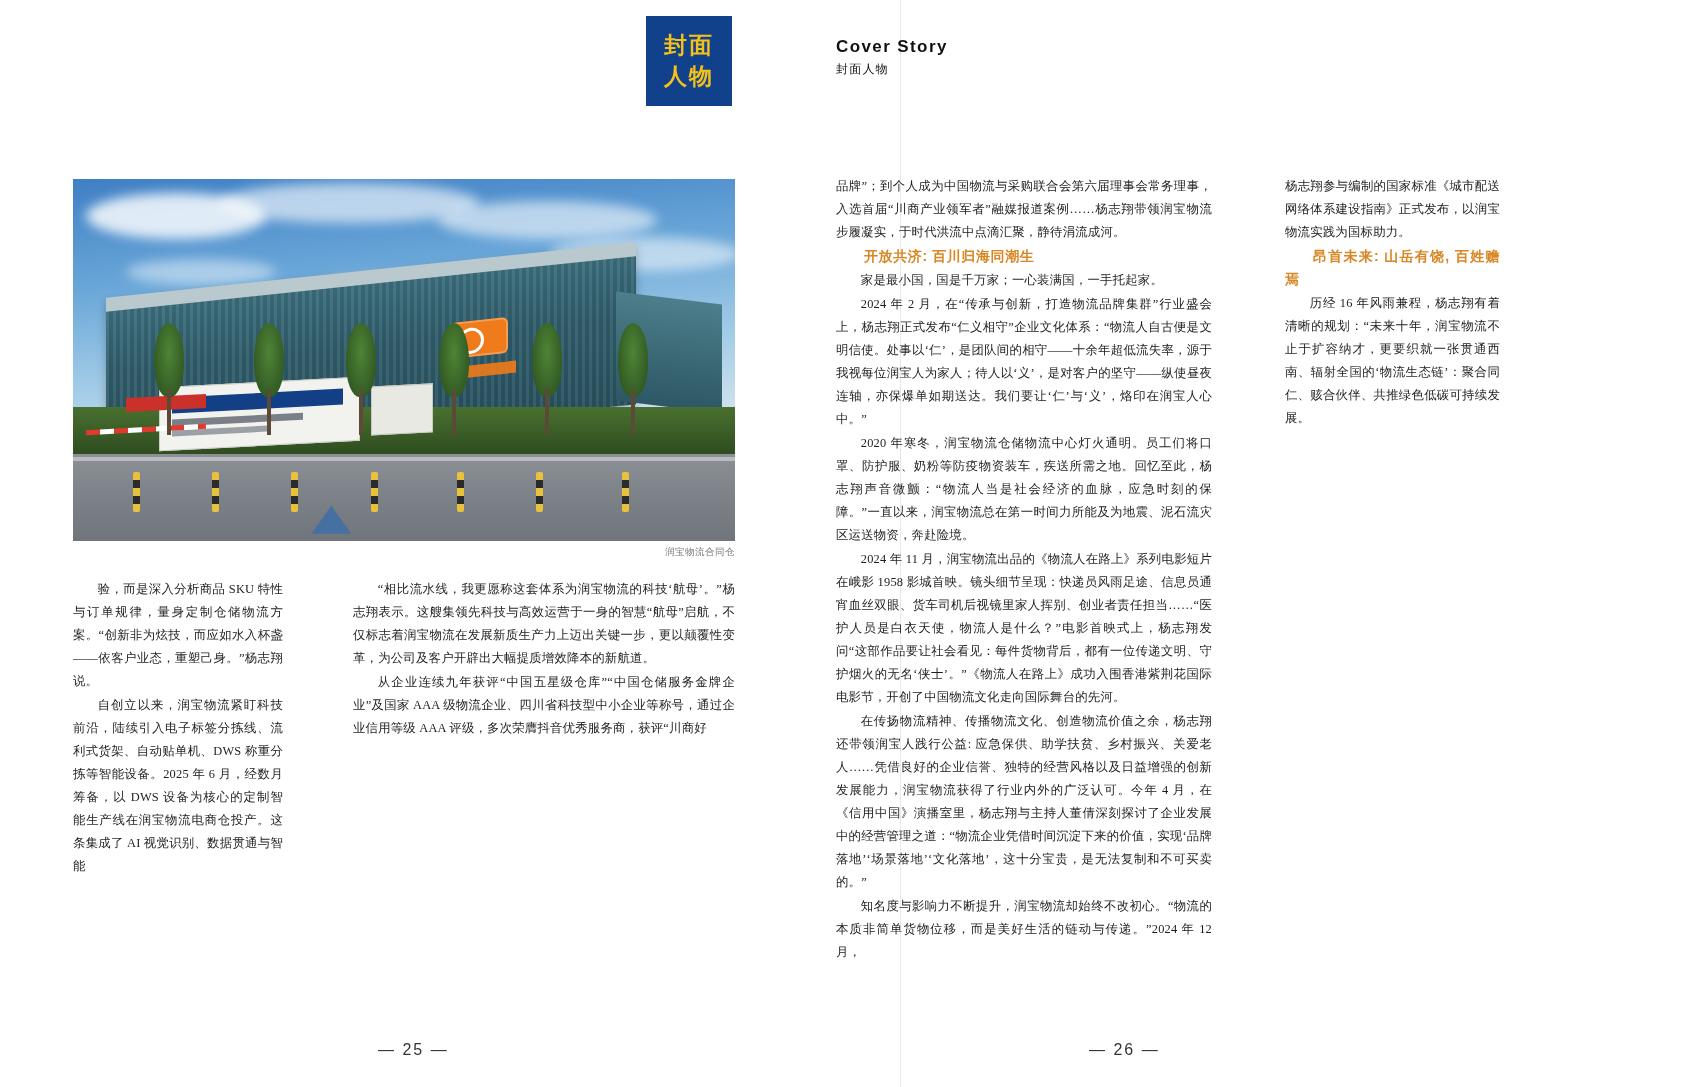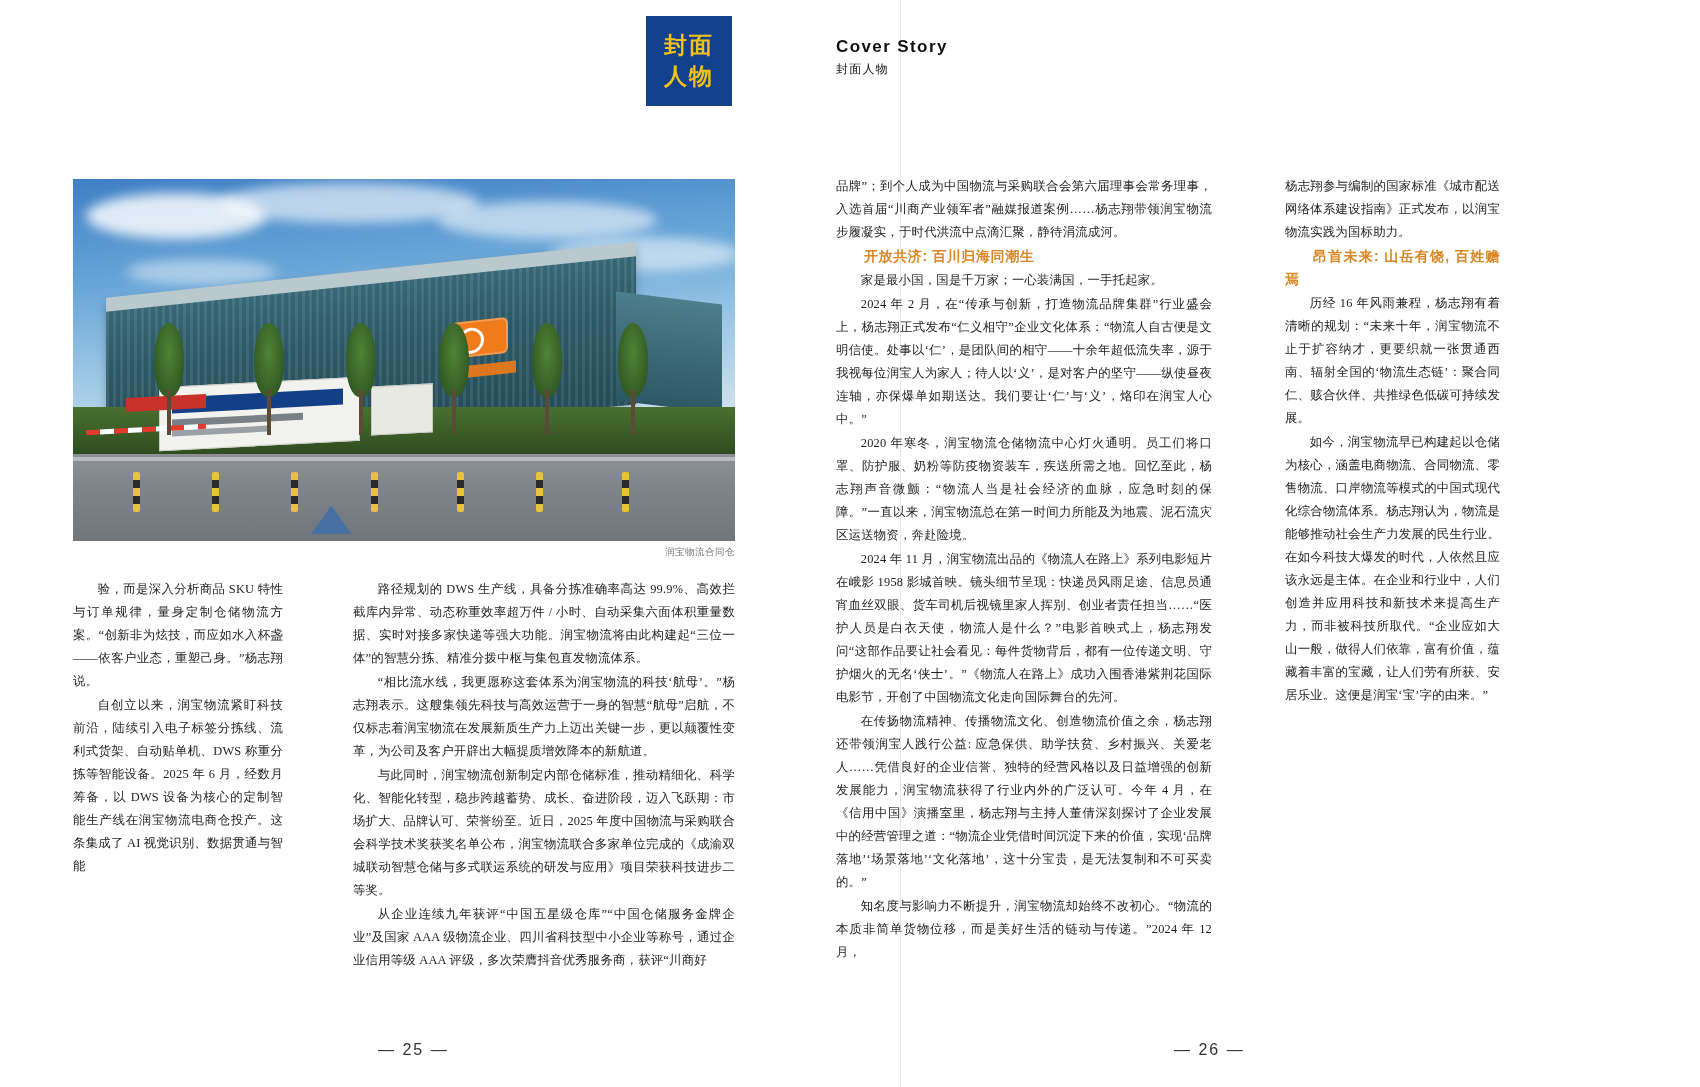--- a/index.html
+++ b/index.html
@@ -333,21 +333,21 @@
 
   .folio {
     position: absolute;
     bottom: 28px;
     font-family: "Liberation Sans", "DejaVu Sans", sans-serif;
     font-size: 16px;
     color: #333;
     letter-spacing: 2px;
   }
   .folio-left  { left: 378px; }
-  .folio-right { left: 1174px; }
+  .folio-right { left: 1089px; }
 </style>
 </head>
 <body>
 
 <div class="spread">
 
   <div class="page page-left"></div>
   <div class="page page-right"></div>
   <div class="gutter-line"></div>
 
@@ -428,40 +428,37 @@
     </div>
     <div class="photo-caption">润宝物流合同仓</div>
   </div>
 
   <div class="col l-col1">
     <p>验，而是深入分析商品 SKU 特性与订单规律，量身定制仓储物流方案。“创新非为炫技，而应如水入杯盏——依客户业态，重塑己身。”杨志翔说。</p>
     <p>自创立以来，润宝物流紧盯科技前沿，陆续引入电子标签分拣线、流利式货架、自动贴单机、DWS 称重分拣等智能设备。2025 年 6 月，经数月筹备，以 DWS 设备为核心的定制智能生产线在润宝物流电商仓投产。这条集成了 AI 视觉识别、数据贯通与智能</p>
   </div>
 
   <div class="col l-col2">
-    <p>路径规划的 DWS 生产线，具备分拣准确率高达 99.9%、高效拦截库内异常、动态称重效率超万件 / 小时、自动采集六面体积重量数据、实时对接多家快递等强大功能。润宝物流将由此构建起“三位一体”的智慧分拣、精准分拨中枢与集包直发物流体系。</p>
     <p>“相比流水线，我更愿称这套体系为润宝物流的科技‘航母’。”杨志翔表示。这艘集领先科技与高效运营于一身的智慧“航母”启航，不仅标志着润宝物流在发展新质生产力上迈出关键一步，更以颠覆性变革，为公司及客户开辟出大幅提质增效降本的新航道。</p>
-    <p>与此同时，润宝物流创新制定内部仓储标准，推动精细化、科学化、智能化转型，稳步跨越蓄势、成长、奋进阶段，迈入飞跃期：市场扩大、品牌认可、荣誉纷至。近日，2025 年度中国物流与采购联合会科学技术奖获奖名单公布，润宝物流联合多家单位完成的《成渝双城联动智慧仓储与多式联运系统的研发与应用》项目荣获科技进步二等奖。</p>
     <p>从企业连续九年获评“中国五星级仓库”“中国仓储服务金牌企业”及国家 AAA 级物流企业、四川省科技型中小企业等称号，通过企业信用等级 AAA 评级，多次荣膺抖音优秀服务商，获评“川商好</p>
   </div>
 
   <div class="col r-col1">
     <p class="noindent">品牌”；到个人成为中国物流与采购联合会第六届理事会常务理事，入选首届“川商产业领军者”融媒报道案例……杨志翔带领润宝物流步履凝实，于时代洪流中点滴汇聚，静待涓流成河。</p>
     <p class="section-head">开放共济: 百川归海同潮生</p>
     <p>家是最小国，国是千万家；一心装满国，一手托起家。</p>
     <p>2024 年 2 月，在“传承与创新，打造物流品牌集群”行业盛会上，杨志翔正式发布“仁义相守”企业文化体系：“物流人自古便是文明信使。处事以‘仁’，是团队间的相守——十余年超低流失率，源于我视每位润宝人为家人；待人以‘义’，是对客户的坚守——纵使昼夜连轴，亦保爆单如期送达。我们要让‘仁’与‘义’，烙印在润宝人心中。”</p>
     <p>2020 年寒冬，润宝物流仓储物流中心灯火通明。员工们将口罩、防护服、奶粉等防疫物资装车，疾送所需之地。回忆至此，杨志翔声音微颤：“物流人当是社会经济的血脉，应急时刻的保障。”一直以来，润宝物流总在第一时间力所能及为地震、泥石流灾区运送物资，奔赴险境。</p>
     <p>2024 年 11 月，润宝物流出品的《物流人在路上》系列电影短片在峨影 1958 影城首映。镜头细节呈现：快递员风雨足途、信息员通宵血丝双眼、货车司机后视镜里家人挥别、创业者责任担当……“医护人员是白衣天使，物流人是什么？”电影首映式上，杨志翔发问“这部作品要让社会看见：每件货物背后，都有一位传递文明、守护烟火的无名‘侠士’。”《物流人在路上》成功入围香港紫荆花国际电影节，开创了中国物流文化走向国际舞台的先河。</p>
     <p>在传扬物流精神、传播物流文化、创造物流价值之余，杨志翔还带领润宝人践行公益: 应急保供、助学扶贫、乡村振兴、关爱老人……凭借良好的企业信誉、独特的经营风格以及日益增强的创新发展能力，润宝物流获得了行业内外的广泛认可。今年 4 月，在《信用中国》演播室里，杨志翔与主持人董倩深刻探讨了企业发展中的经营管理之道：“物流企业凭借时间沉淀下来的价值，实现‘品牌落地’‘场景落地’‘文化落地’，这十分宝贵，是无法复制和不可买卖的。”</p>
     <p>知名度与影响力不断提升，润宝物流却始终不改初心。“物流的本质非简单货物位移，而是美好生活的链动与传递。”2024 年 12 月，</p>
   </div>
 
   <div class="col r-col2">
     <p class="noindent">杨志翔参与编制的国家标准《城市配送网络体系建设指南》正式发布，以润宝物流实践为国标助力。</p>
     <p class="section-head">昂首未来: 山岳有饶, 百姓赡焉</p>
     <p>历经 16 年风雨兼程，杨志翔有着清晰的规划：“未来十年，润宝物流不止于扩容纳才，更要织就一张贯通西南、辐射全国的‘物流生态链’：聚合同仁、赅合伙伴、共推绿色低碳可持续发展。</p>
-    <p>如今，润宝物流早已构建起以仓储为核心，涵盖电商物流、合同物流、零售物流、口岸物流等模式的中国式现代化综合物流体系。杨志翔认为，物流是能够推动社会生产力发展的民生行业。在如今科技大爆发的时代，人依然且应该永远是主体。在企业和行业中，人们创造并应用科技和新技术来提高生产力，而非被科技所取代。“企业应如大山一般，做得人们依靠，富有价值，蕴藏着丰富的宝藏，让人们劳有所获、安居乐业。这便是润宝‘宝’字的由来。”</p>
   </div>
 
   <div class="folio folio-left">— 25 —</div>
   <div class="folio folio-right">— 26 —</div>
 
 </div>
 
 </body></html>

